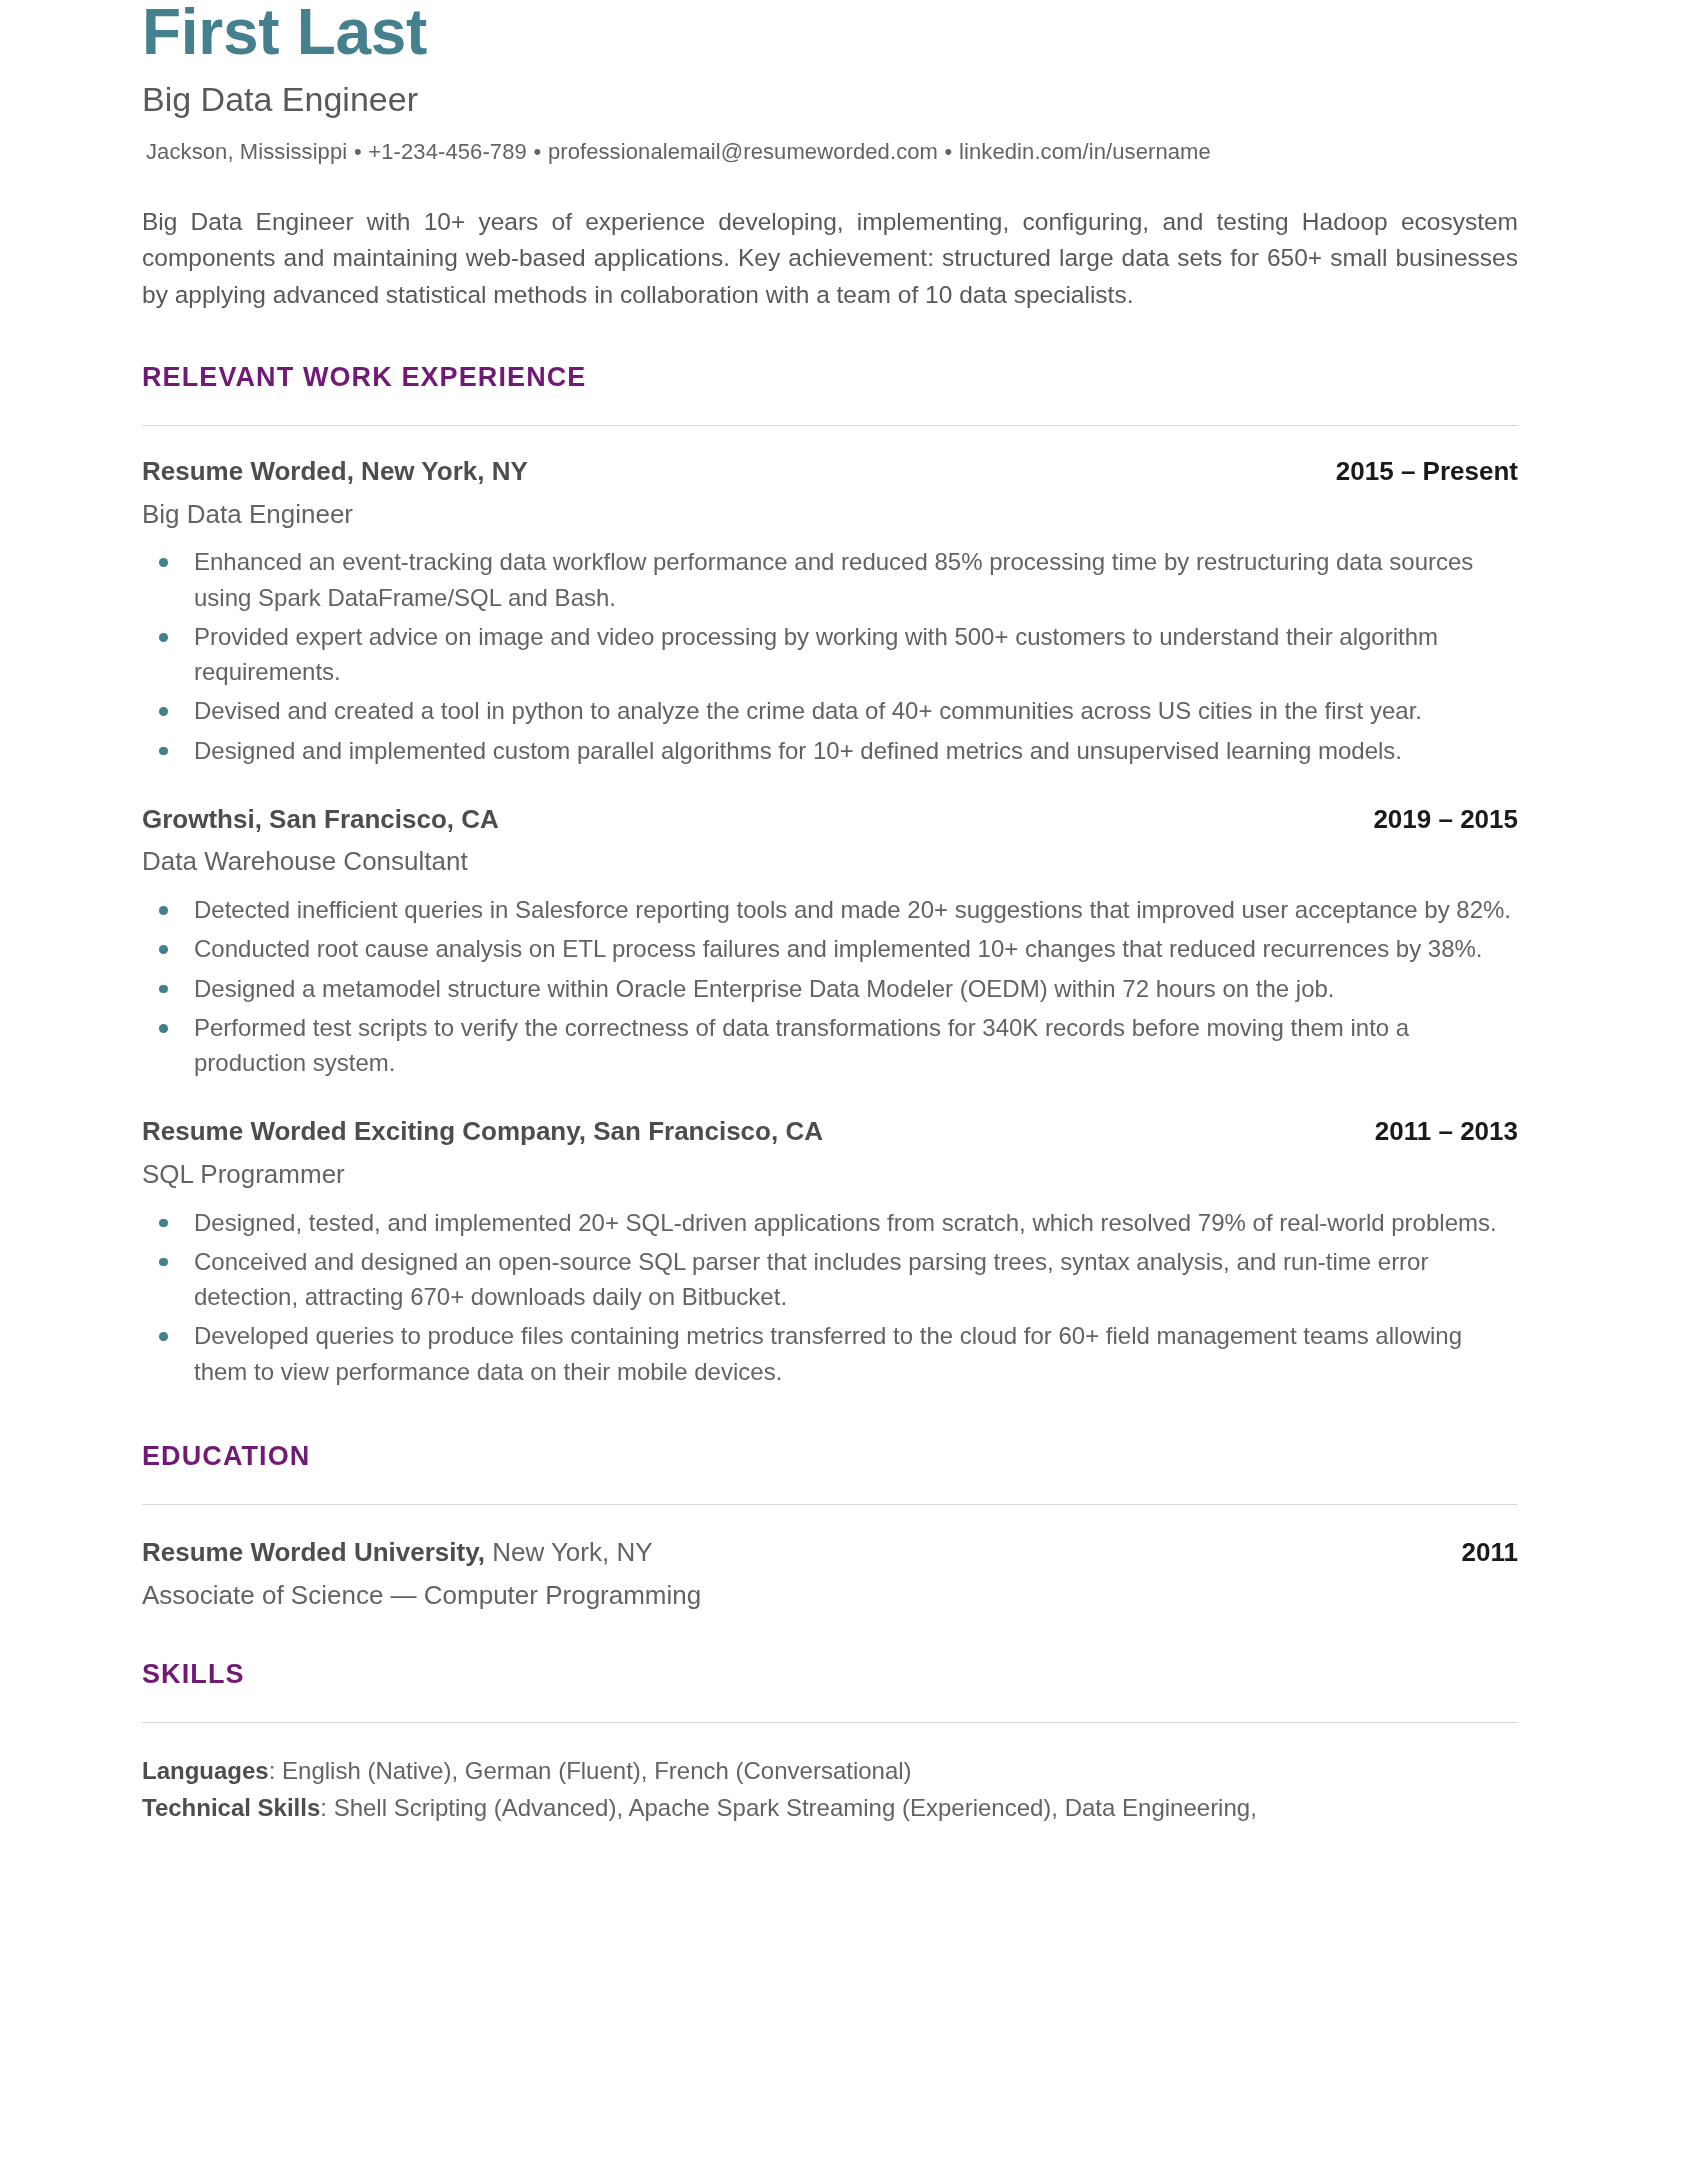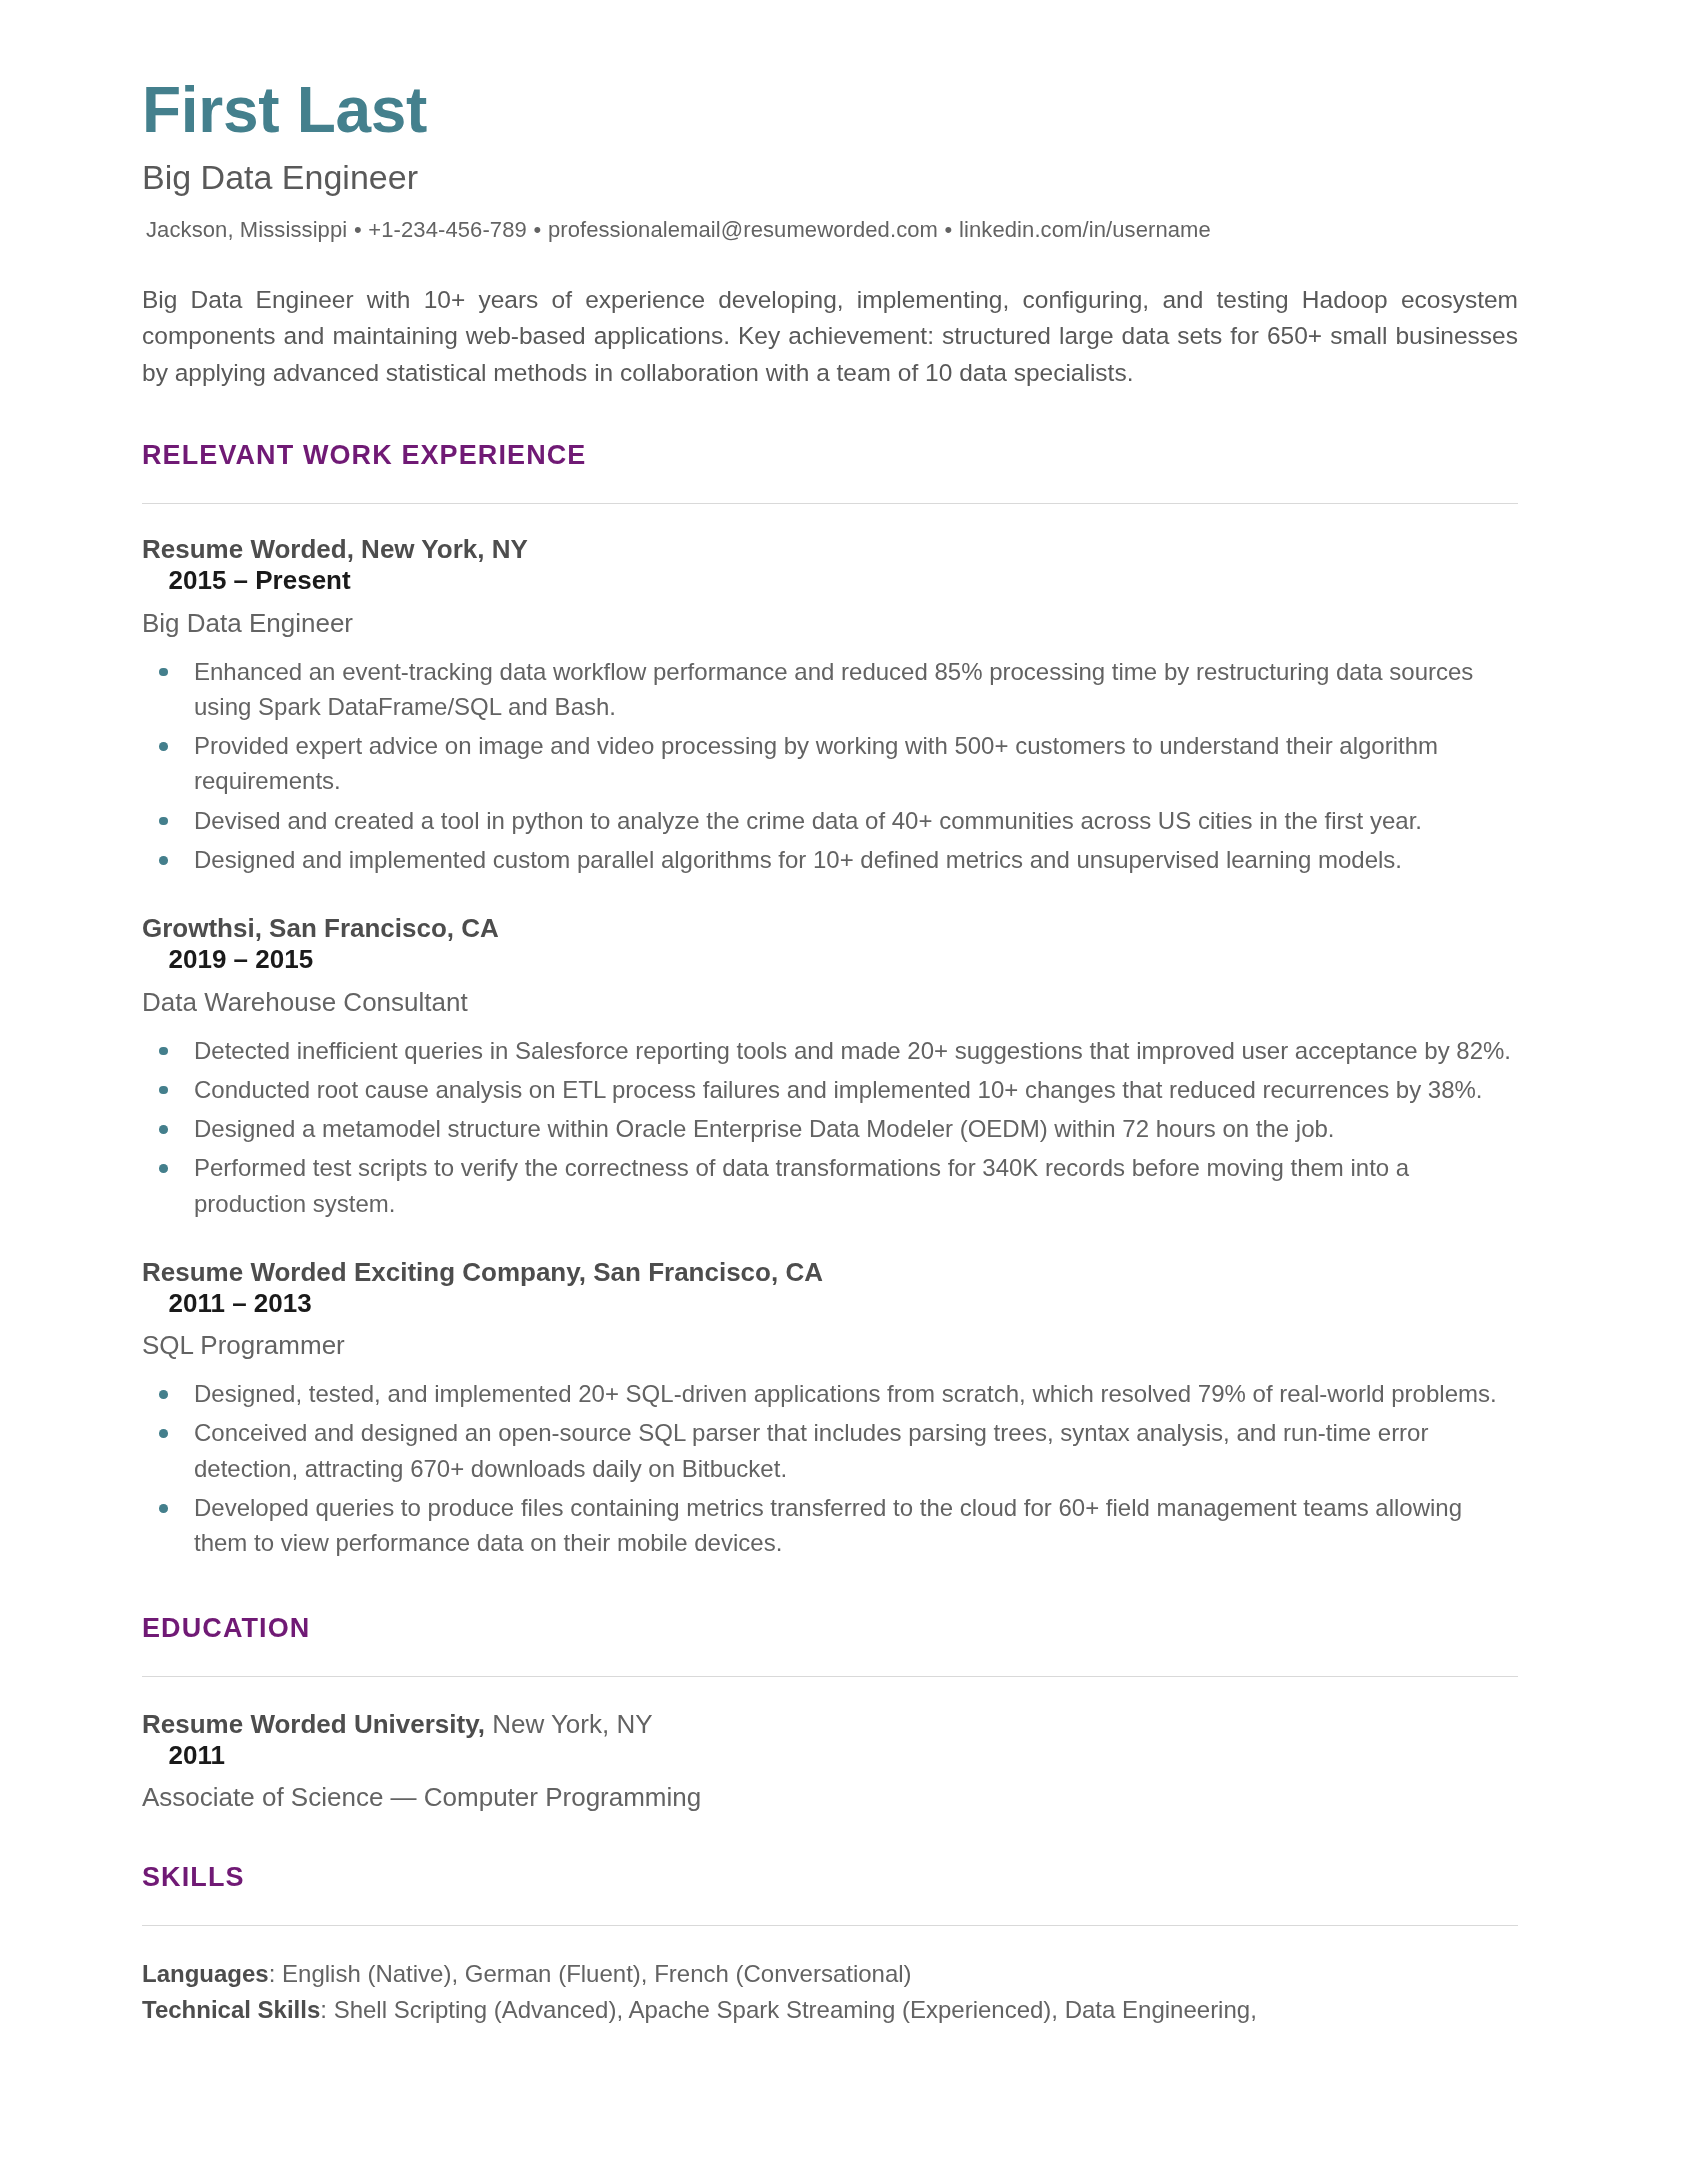--- a/index.html
+++ b/index.html
@@ -28,21 +28,20 @@
   }
 
   
   .name {
     font-size: 64px;
     font-weight: bold;
     color: #44808D;
     letter-spacing: -0.3px;
     line-height: 1.0;
     margin: 0;
-    padding-top: 78px;
   }
   .job-title {
     font-size: 34px;
     font-weight: normal;
     color: #595959;
     margin: 0;
     padding-top: 16px;
     line-height: 1.15;
   }
   .contact-line {
@@ -86,21 +85,20 @@
 
   
   .entry {
     padding-top: 32px;
   }
   .entry.first { padding-top: 30px; }
   .entry-head {
     display: flex;
     justify-content: space-between;
     align-items: baseline;
-    flex-direction: column;
   }
   .entry-company {
     font-size: 26px;
     font-weight: bold;
     color: #4D4D4D;
     line-height: 1.2;
   }
   .entry-company .regular {
     font-weight: normal;
     color: #636363;

